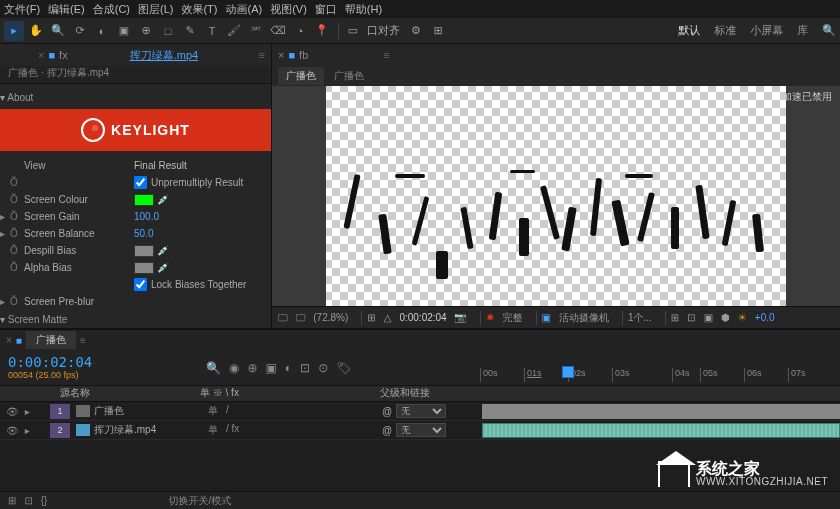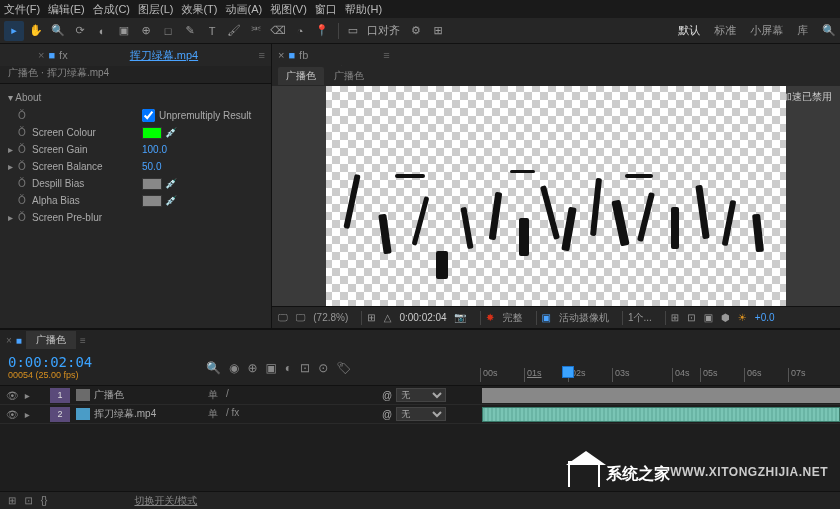--- a/index.html
+++ b/index.html
@@ -12,21 +12,21 @@
 .toolbar .sep { width:1px; height:16px; background:#444; margin:0 4px; }
 .toolbar .right { margin-left:auto; display:flex; align-items:center; }
 .toolbar .right span { margin-left:14px; color:#999; }
 .main { display:flex; height:284px; }
 .left { width:272px; background:#262626; border-right:1px solid #111; display:flex; flex-direction:column; }
 .panel-tabs { height:22px; display:flex; align-items:center; background:#262626; padding:0 6px; font-size:11px; }
 .panel-tabs .tab { margin-right:10px; color:#888;margin-top:32px; }
 .panel-tabs .tab.active { color:#ddd; }
 .panel-tabs .link { color:#4aa3ff; text-decoration:underline; margin-left:4px; }
 .crumb { height:18px; padding:0 8px; font-size:10px; color:#888; background:#222; border-bottom:1px solid #111; }
-.effect { flex:1; overflow:hidden; padding:4px 8px; }
+.effect { flex:1; overflow:hidden; padding:4px 0; }
 .sect-head { color:#999; font-size:10px; margin:4px 0; }
 .keylight { background:linear-gradient(90deg,#d63018,#d63018); height:42px; display:flex; align-items:center; justify-content:center; color:#fff; font-weight:bold; font-size:14px; letter-spacing:1px; margin:6px 0; position:relative; }
 .keylight .logo { width:24px; height:24px; border:2px solid #fff; border-radius:50%; margin-right:6px; background:radial-gradient(circle at 60% 40%,#fff3 20%,transparent 21%); }
 .prop-row { display:flex; align-items:center; height:17px; font-size:10px; color:#aaa; }
 .prop-row .arrow { width:10px; color:#888; }
 .prop-row .sw { width:14px; color:#777; }
 .prop-row .label { flex:0 0 110px; }
 .prop-row .val { color:#4aa3ff; }
 .prop-row .val.txt { color:#bbb; }
 .prop-row .swatch { width:20px; height:12px; background:#00ff00; border:1px solid #333; display:inline-block; }
@@ -71,23 +71,23 @@
 .tl-row .sw { width:180px; display:flex; gap:4px; color:#888; padding-left:6px; }
 .tl-row .parent { width:100px; display:flex; align-items:center; gap:4px; }
 .tl-row .parent select { background:#333; border:1px solid #444; color:#aaa; font-size:9px; width:50px; }
 .tl-row .track { flex:1; position:relative; height:100%; }
 .tl-row .bar { position:absolute; top:2px; height:15px; left:0; right:0; }
 .tl-row .bar.solid { background:#888; }
 .tl-row .bar.clip { background:linear-gradient(#6ab5a5,#4a9585); border:1px solid #3a7a6a; background-image:repeating-linear-gradient(90deg,#6ab5a5 0 2px,#7ac5b5 2px 4px); }
 .watermark { position:absolute; right:12px; bottom:22px; color:#fff; font-size:14px; display:flex; align-items:center; gap:6px; pointer-events:none; }
 .watermark .house { width:32px; height:26px; border:2px solid #fff; border-bottom:none; position:relative; }
 .watermark .house::before { content:""; position:absolute; top:-12px; left:-4px; width:0; height:0; border-left:20px solid transparent; border-right:20px solid transparent; border-bottom:14px solid #fff; }
-.watermark .txt { display:flex; flex-direction:row; line-height:1;justify-content:flex-end; }
+.watermark .txt { display:flex; flex-direction:column; line-height:1;justify-content:flex-end; }
 .watermark .txt .cn { font-size:16px; font-weight:bold; }
-.watermark .txt .en { font-size:12px; letter-spacing:0.5px; color:#ccc;font-weight:bold; }
+.watermark .txt .en { font-size:10px; letter-spacing:0.5px; color:#ccc; }
 </style>
 </head>
 <body>
 
 <div class="menubar">
   <span>文件(F)</span>
   <span>编辑(E)</span>
   <span>合成(C)</span>
   <span>图层(L)</span>
   <span>效果(T)</span>
@@ -135,20 +135,30 @@
       <span style="color:#666;margin-right:4px;">×</span>
       <span style="color:#4aa3ff;margin-right:4px;">■</span>
       <span style="color:#888;margin-right:4px;">fx</span>
       <span class="tab active">效果控件</span>
       <span class="link">挥刀绿幕.mp4</span>
       <span style="margin-left:auto;color:#666;">≡</span>
     </div>
     <div class="crumb">广播色 · 挥刀绿幕.mp4</div>
     <div class="effect">
       <div class="sect-head">▾ <span>About</span></div>
+      <div class="keylight">
+        <div class="logo"></div>
+        <span>KEYLIGHT</span>
+      </div>
+      <div class="prop-row">
+        <span class="arrow"></span>
+          <span class="sw"></span>
+        <span class="label">View</span>
+        <span class="val txt">Final Result</span>
+      </div>
       <div class="prop-row">
         <span class="arrow"></span>
           <span class="sw">Ŏ</span>
         <span class="label"></span>
         <input type="checkbox" checked="" style="">
         <span>Unpremultiply Result</span>
       </div>
       <div class="prop-row">
         <span class="arrow"></span>
           <span class="sw">Ŏ</span>
@@ -176,24 +186,32 @@
         <span class="eyedrop">💉</span>
       </div>
       <div class="prop-row">
         <span class="arrow"></span>
           <span class="sw">Ŏ</span>
         <span class="label">Alpha Bias</span>
         <span class="swatch" style="background:#888;"></span>
         <span class="eyedrop">💉</span>
       </div>
       <div class="prop-row">
+        <span class="arrow"></span>
+          <span class="sw"></span>
+        <span class="label"></span>
+        <input type="checkbox" checked="" style="">
+        <span>Lock Biases Together</span>
+      </div>
+      <div class="prop-row">
         <span class="arrow">▸</span>
           <span class="sw">Ŏ</span>
         <span class="label">Screen Pre-blur</span>
       </div>
+      <div class="sect-head">▾ <span>Screen Matte</span></div>
 
     </div>
   </div>
 
   <div class="right-panel">
     <div class="panel-tabs">
       <span style="color:#888;margin-right:4px;">×</span>
       <span style="color:#4aa3ff;margin-right:4px;">■</span>
       <span style="color:#888;margin-right:3px;">fb</span>
       <span class="tab"><span>合成</span> <span>广播色</span></span>
@@ -284,20 +302,25 @@
       <div class="tick" style="left:44px;text-decoration:underline;"><span>01s</span></div>
       <div class="tick" style="left:88px;"><span>02s</span></div>
       <div class="tick" style="left:132px;"><span>03s</span></div>
       <div class="tick" style="left:192px;"><span>04s</span></div>
       <div class="tick" style="left:220px;"><span>05s</span></div>
       <div class="tick" style="left:264px;"><span>06s</span></div>
       <div class="tick" style="left:308px;"><span>07s</span></div>
       <div class="playhead"></div>
     </div>
   </div>
+  <div class="tl-cols">
+    <div class="c1"><span>源名称</span></div>
+    <div class="c2"><span>单 ※ \ fx</span></div>
+    <div class="c3"><span>父级和链接</span></div>
+  </div>
   <div class="tl-rows">
     <div class="tl-row">
       <div class="flags">
           <span>👁</span>
           <span></span>
           <span>▸</span>
         </div>
       <div class="num">1</div>
       <div class="ico"></div>
       <div class="name">广播色</div>
@@ -334,21 +357,21 @@
       </div>
       <div class="track">
           <div class="bar clip"></div>
         </div>
     </div>
   </div>
   <div style="height:18px;display:flex;align-items:center;font-size:10px;color:#888;padding:0 8px;border-top:1px solid #111;">
     <span style="margin-right:8px;">⊞</span>
     <span style="margin-right:8px;">⊡</span>
     <span style="margin-right:8px;">{}</span>
-    <span style="margin-left:79px;text-decoration:underline;">切换开关/模式</span>
+    <span style="margin-left:113px;">切换开关/模式</span>
   </div>
 </div>
 
 <div class="watermark">
   <div class="house"></div>
   <div class="txt">
     <div class="cn">系统之家</div>
     <div class="en">WWW.XITONGZHIJIA.NET</div>
   </div>
 </div>

